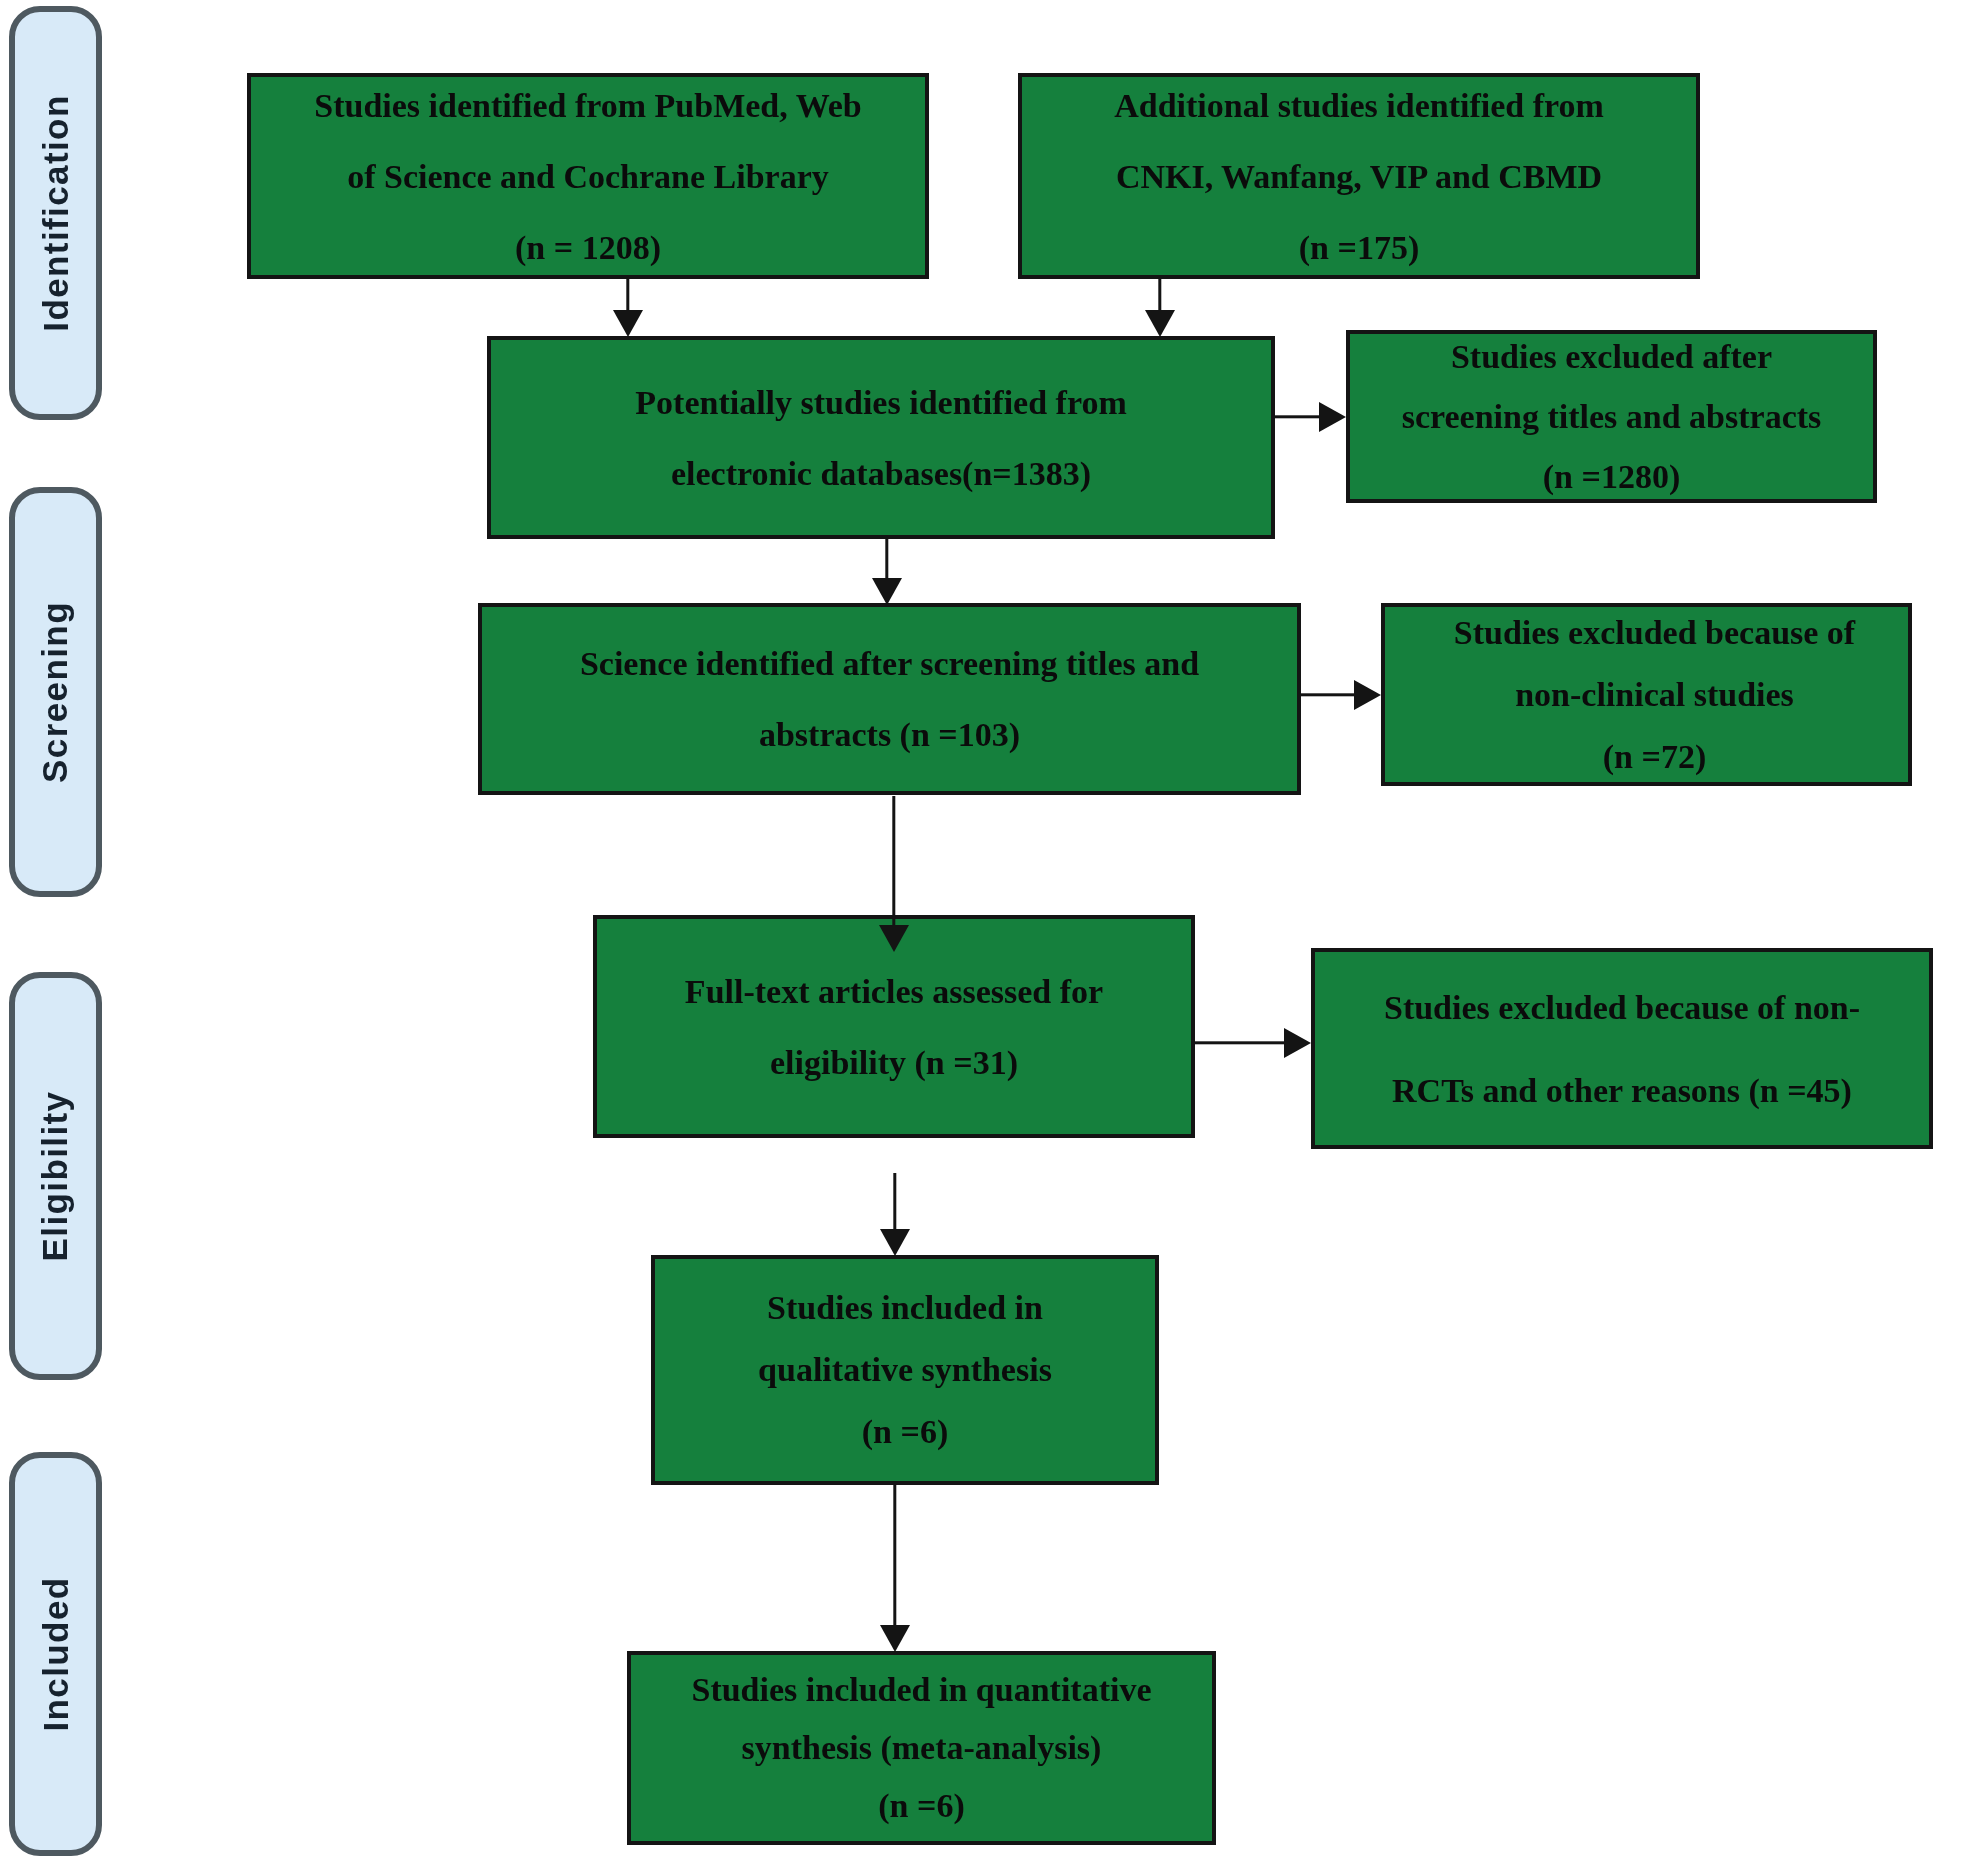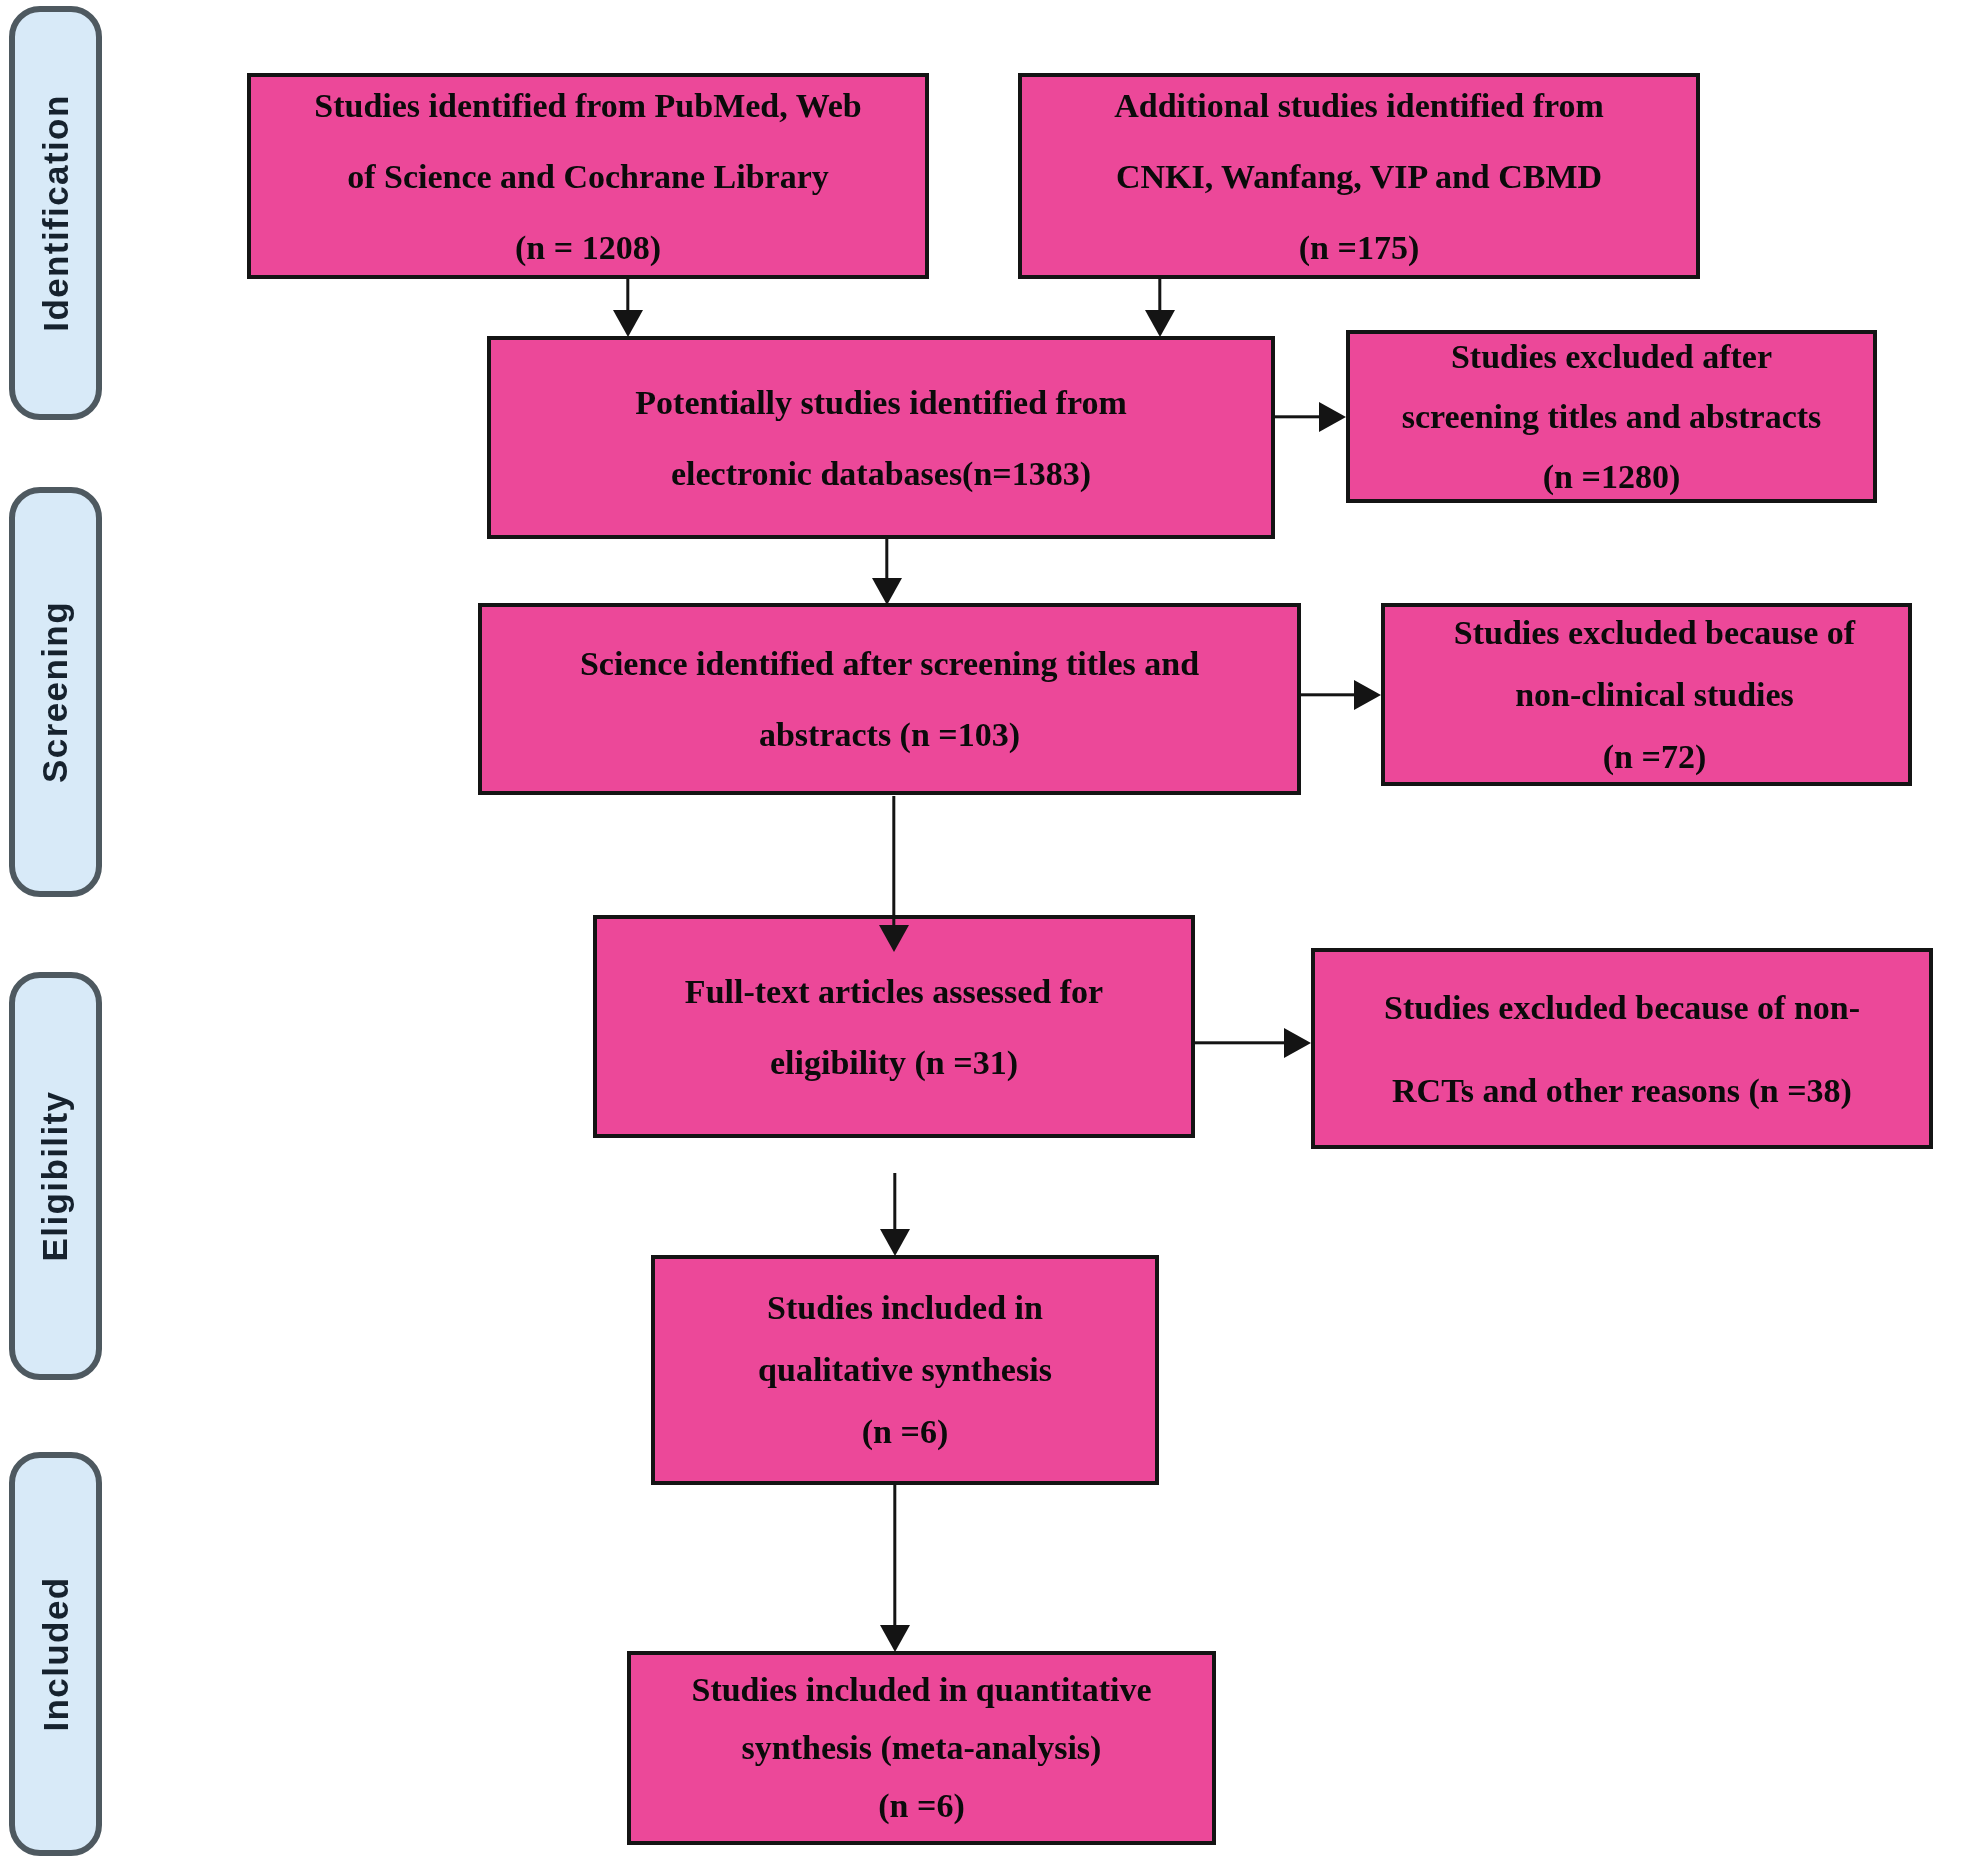--- a/index.html
+++ b/index.html
@@ -26,21 +26,21 @@
     font-family:"Liberation Sans","DejaVu Sans",sans-serif;
     font-weight:bold;
     font-size:35px;
     letter-spacing:1.4px;
     color:#16222e;
   }
   
   .fbox{
     position:absolute;
     box-sizing:border-box;
-    background:#ec4899;
+    background:#15803d;
     border:4.1px solid #141414;
     display:flex;flex-direction:column;
     align-items:center;justify-content:center;
     text-align:center;
     color:#0b0b0b;
     font-weight:bold;
     font-size:34px;
   }
   .fbox .ln{display:block;line-height:71px;white-space:nowrap;}
   .fbox.tight .ln{line-height:62px;}
@@ -102,21 +102,21 @@
     <span class="ln">non-clinical studies</span>
     <span class="ln">(n =72)</span>
   </div>
 
   <div class="fbox" style="left:593px;top:915px;width:602px;height:223px;">
     <span class="ln">Full-text articles assessed for</span>
     <span class="ln">eligibility (n =31)</span>
   </div>
   <div class="fbox" style="left:1311px;top:948px;width:622px;height:201px;gap:12px;">
     <span class="ln">Studies excluded because of non-</span>
-    <span class="ln">RCTs and other reasons (n =38)</span>
+    <span class="ln">RCTs and other reasons (n =45)</span>
   </div>
 
   <div class="fbox tight" style="left:651px;top:1255px;width:508px;height:230px;">
     <span class="ln">Studies included in</span>
     <span class="ln">qualitative synthesis</span>
     <span class="ln">(n =6)</span>
   </div>
 
   <div class="fbox tight" style="left:627px;top:1651px;width:589px;height:194px;">
     <span class="ln" style="line-height:58px;">Studies included in quantitative</span>

